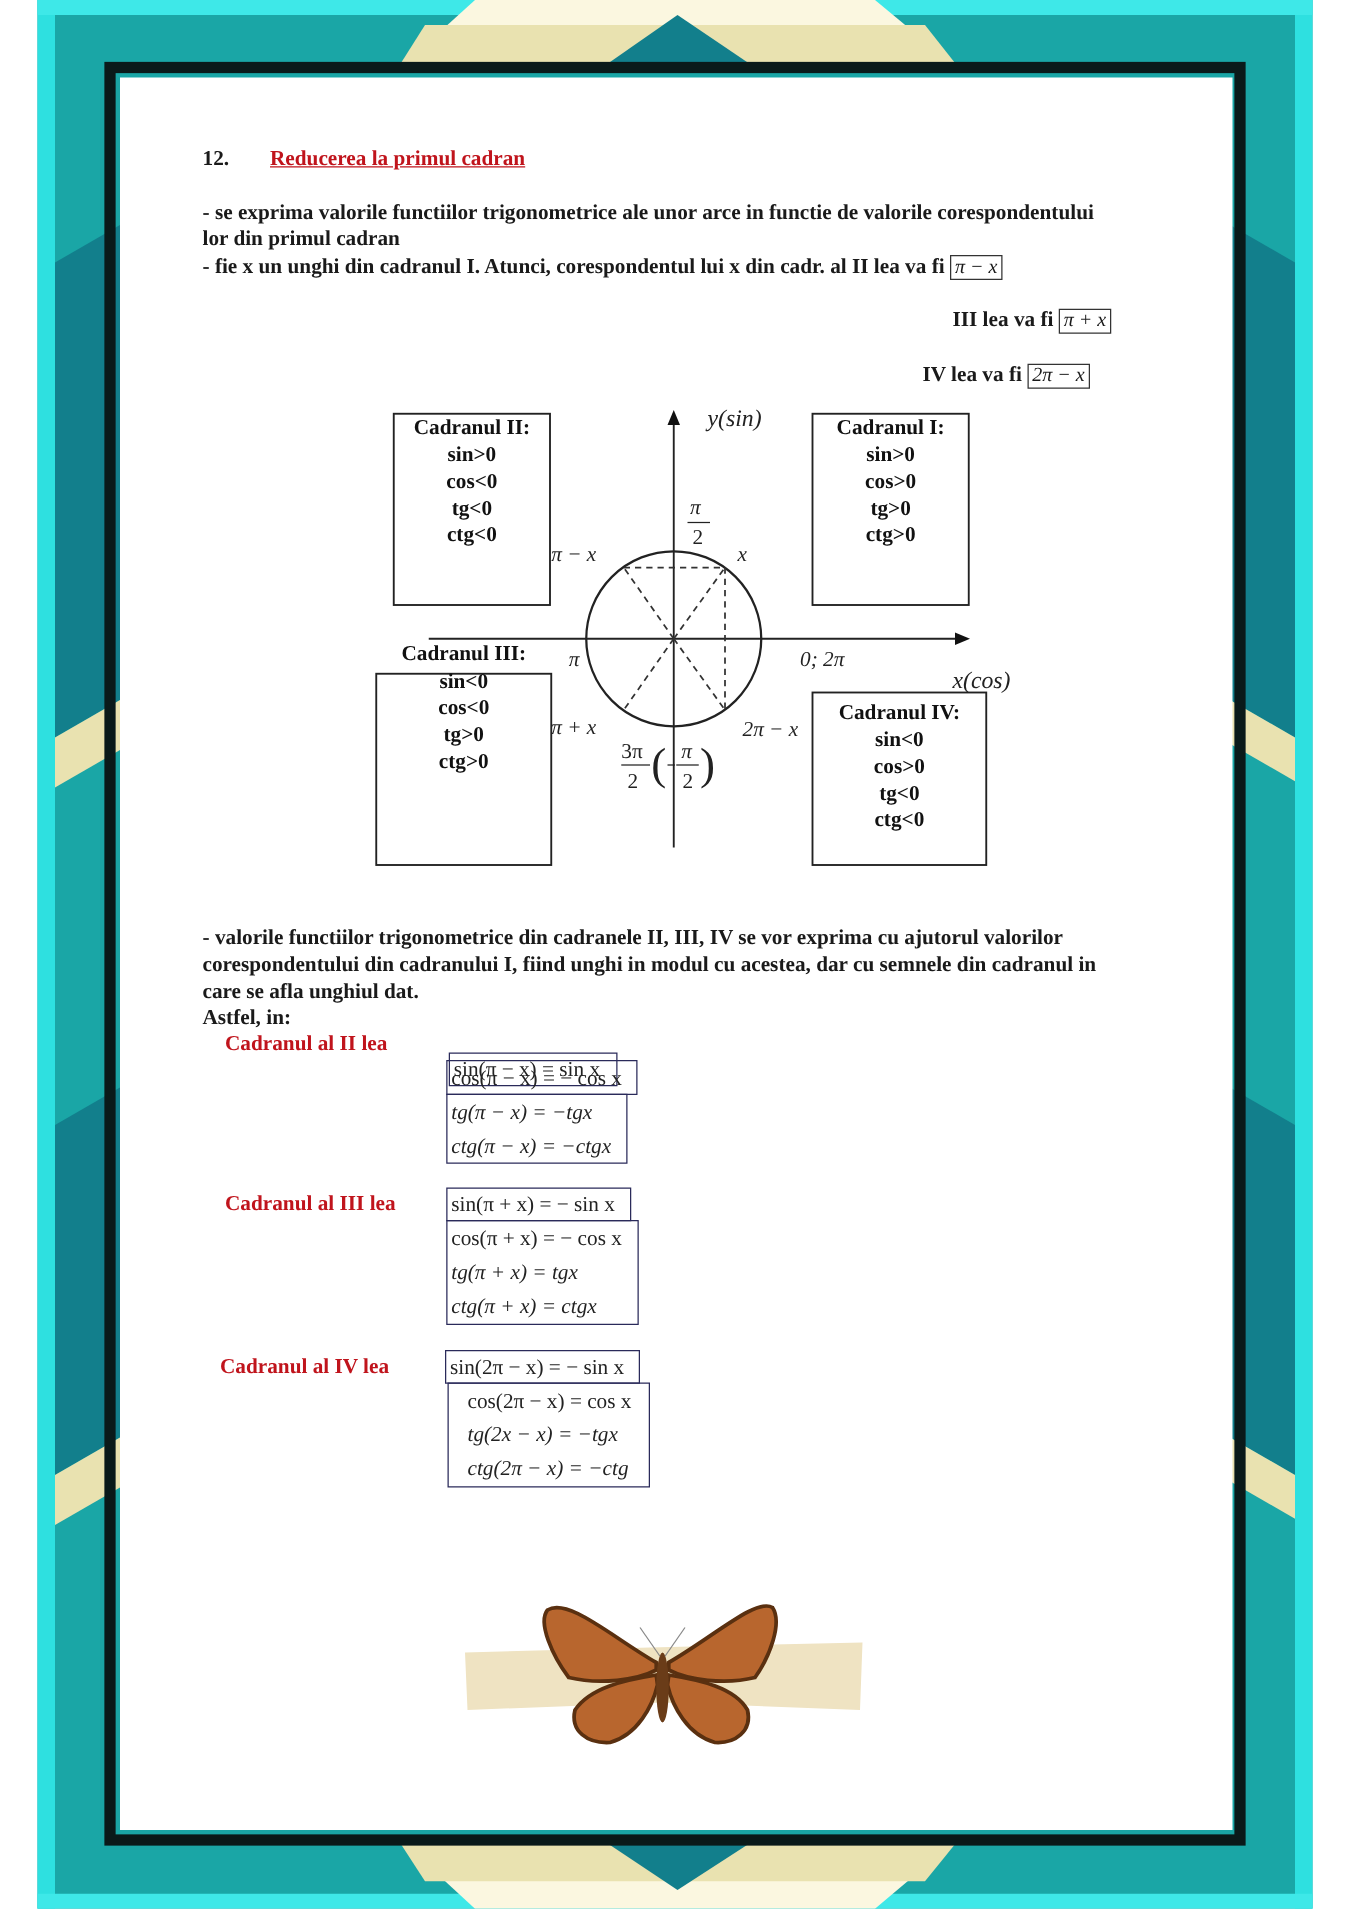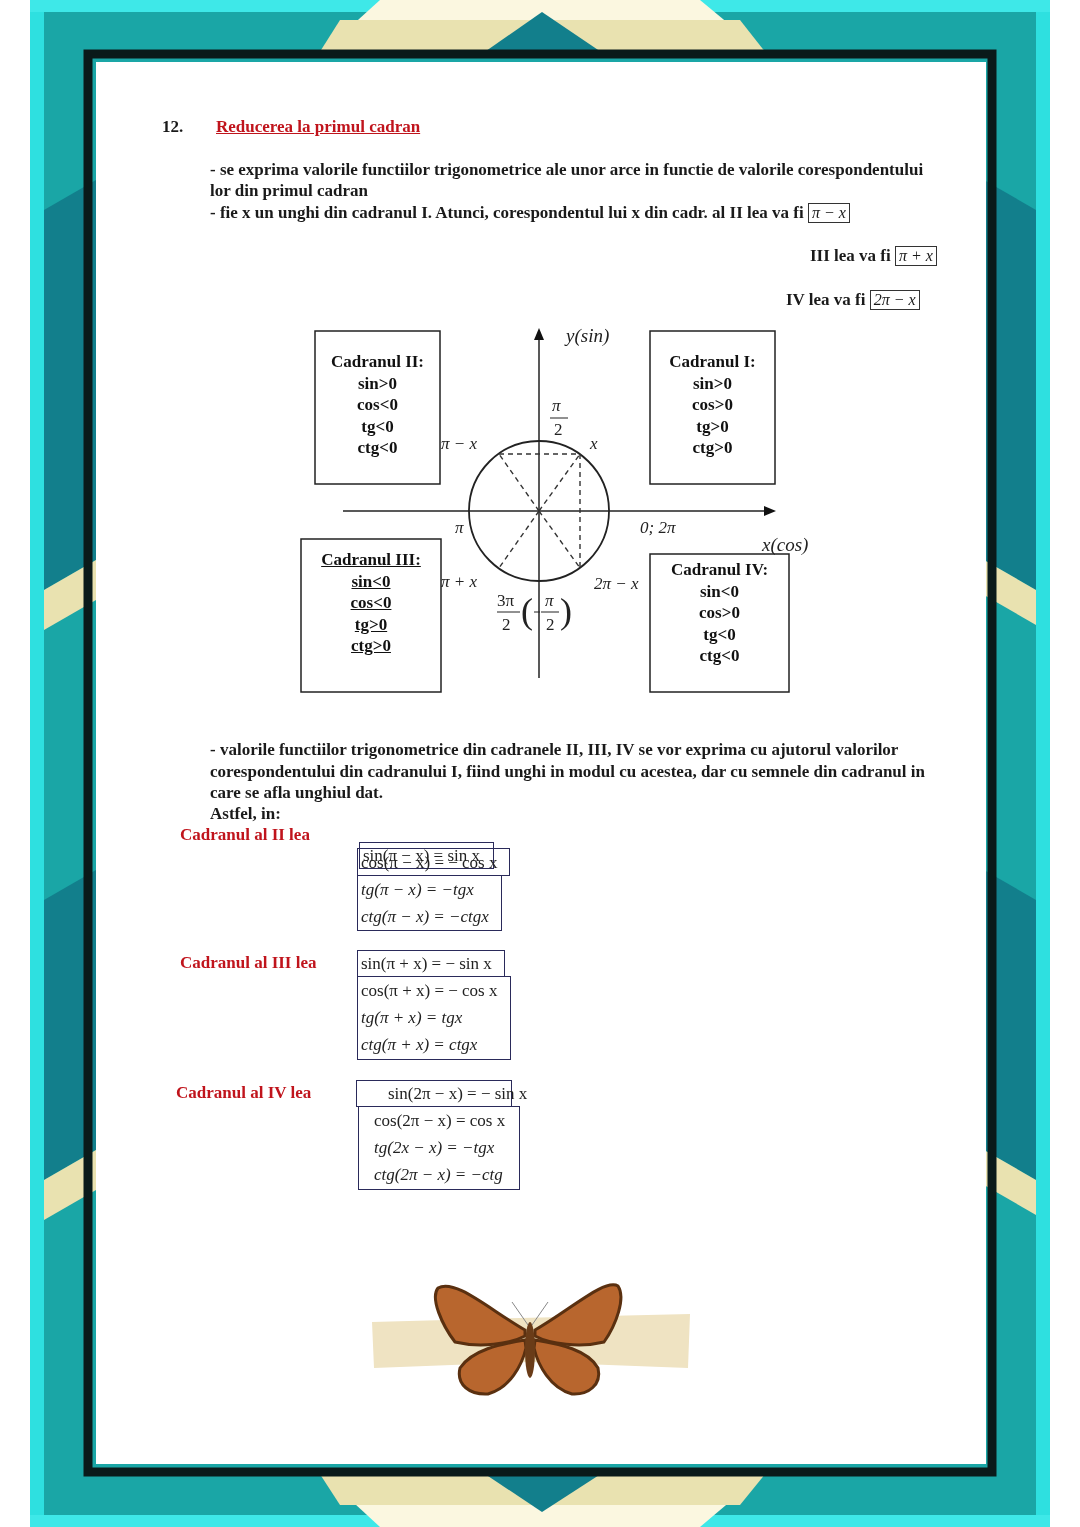--- a/index.html
+++ b/index.html
@@ -1,25 +1,25 @@
 <!DOCTYPE html>
 <html><head>
 <meta charset="utf-8">
 <style>
   html, body { margin:0; padding:0; }
   body { width:1080px; height:1527px; position:relative; overflow:hidden; background:#ffffff; font-family:"Liberation Serif", serif; }
   .frame { position:absolute; left:0; top:0; width:1080px; height:1527px; }
   .page { position:absolute; left:96px; top:62px; width:890px; height:1402px; background:#ffffff; }
   .abs { position:absolute; }
-  .txt { font-size:17px; font-weight:bold; color:#1a1a1a; line-height:21px;margin-left:48px; }
+  .txt { font-size:17px; font-weight:bold; color:#1a1a1a; line-height:21px; }
   .title-num { font-size:17px; font-weight:bold; color:#1a1a1a;margin-left:28px; }
   .title { font-size:17px; font-weight:bold; color:#c0141c; text-decoration:underline;margin-left:44px; }
   .mbox { border:1px solid #333; padding:0 3px; font-style:italic; font-size:16px; font-weight:normal; line-height:18px; display:inline-block; }
   .qbox { position:absolute; border:1.5px solid #222; text-align:center; font-weight:bold; font-size:17px; line-height:21.5px; color:#111; }
-  .qbox .qt { font-size:17px; margin-top:20px; }
+  .qbox .qt { font-size:17px; margin-top:0; }
   .lbl { position:absolute; font-size:17px; font-style:italic; color:#222; white-space:nowrap; }
   .red { color:#c0141c; font-weight:bold; font-size:17px; position:absolute; }
   .fbox { position:absolute; border:1.5px solid #2a2a5a; font-size:17px; line-height:27px; padding:0 3px; white-space:nowrap; color:#222; }
   .it { font-style:italic; }
 </style>
 </head>
 <body>
 
 <svg class="frame" width="1080" height="1527" viewBox="0 0 1080 1527">
   <rect x="30" y="0" width="1020" height="1527" fill="#1aa6a6"></rect>
@@ -104,21 +104,21 @@
   <div>tg&gt;0</div>
   <div>ctg&gt;0</div>
 </div>
 <div class="qbox" style="left:315px;top:331px;width:125px;height:153px;border:none;">
   <div class="qt">Cadranul II:</div>
   <div>sin&gt;0</div>
   <div>cos&lt;0</div>
   <div>tg&lt;0</div>
   <div>ctg&lt;0</div>
 </div>
-<div class="qbox" style="left:301px;top:529px;width:140px;height:168px;border:none;text-decoration:underline;">
+<div class="qbox" style="left:301px;top:512px;width:140px;height:168px;border:none;">
   <div class="qt">Cadranul III:</div>
   <div>sin&lt;0</div>
   <div>cos&lt;0</div>
   <div>tg&gt;0</div>
   <div>ctg&gt;0</div>
 </div>
 <div class="qbox" style="left:650px;top:554px;width:139px;height:138px;border:none;">
   <div class="qt" style="margin-top:5px;">Cadranul IV:</div>
   <div>sin&lt;0</div>
   <div>cos&gt;0</div>
@@ -158,21 +158,21 @@
 
 <div class="red" style="left:180px;top:953px;">Cadranul al III lea</div>
 <div class="fbox" style="left:357px;top:950px;width:140px;height:25px;"><span style="position:relative;top:-1px;">sin(π + x) = − sin x</span></div>
 <div class="fbox" style="left:357px;top:976px;width:146px;height:82px;">
   <div>cos(π + x) = − cos x</div>
   <div class="it">tg(π + x) = tgx</div>
   <div class="it">ctg(π + x) = ctgx</div>
 </div>
 
 <div class="red" style="left:176px;top:1083px;">Cadranul al IV lea</div>
-<div class="fbox" style="left:356px;top:1080px;width:148px;height:25px;"><span style="position:relative;top:-1px;margin-left:28px;">sin(2π − x) = − sin x</span></div>
+<div class="fbox" style="left:356px;top:1080px;width:148px;height:25px;"><span style="position:relative;top:-1px;">sin(2π − x) = − sin x</span></div>
 <div class="fbox" style="left:358px;top:1106px;width:142px;height:82px;padding-left:15px;">
   <div>cos(2π − x) = cos x</div>
   <div class="it">tg(2x − x) = −tgx</div>
   <div class="it">ctg(2π − x) = −ctg</div>
 </div>
 
 <svg class="abs" style="left:360px;top:1270px;" width="340" height="140" viewBox="0 0 340 140">
   <polygon points="12,52 160,48 330,44 328,98 170,92 14,98" fill="#efe3c2"></polygon>
   <g stroke="#5a3010" stroke-width="3">
     <path d="M165,60 C130,40 95,8 78,18 C70,28 82,55 95,72 C120,78 150,74 165,66 Z" fill="#b8662e"></path>

